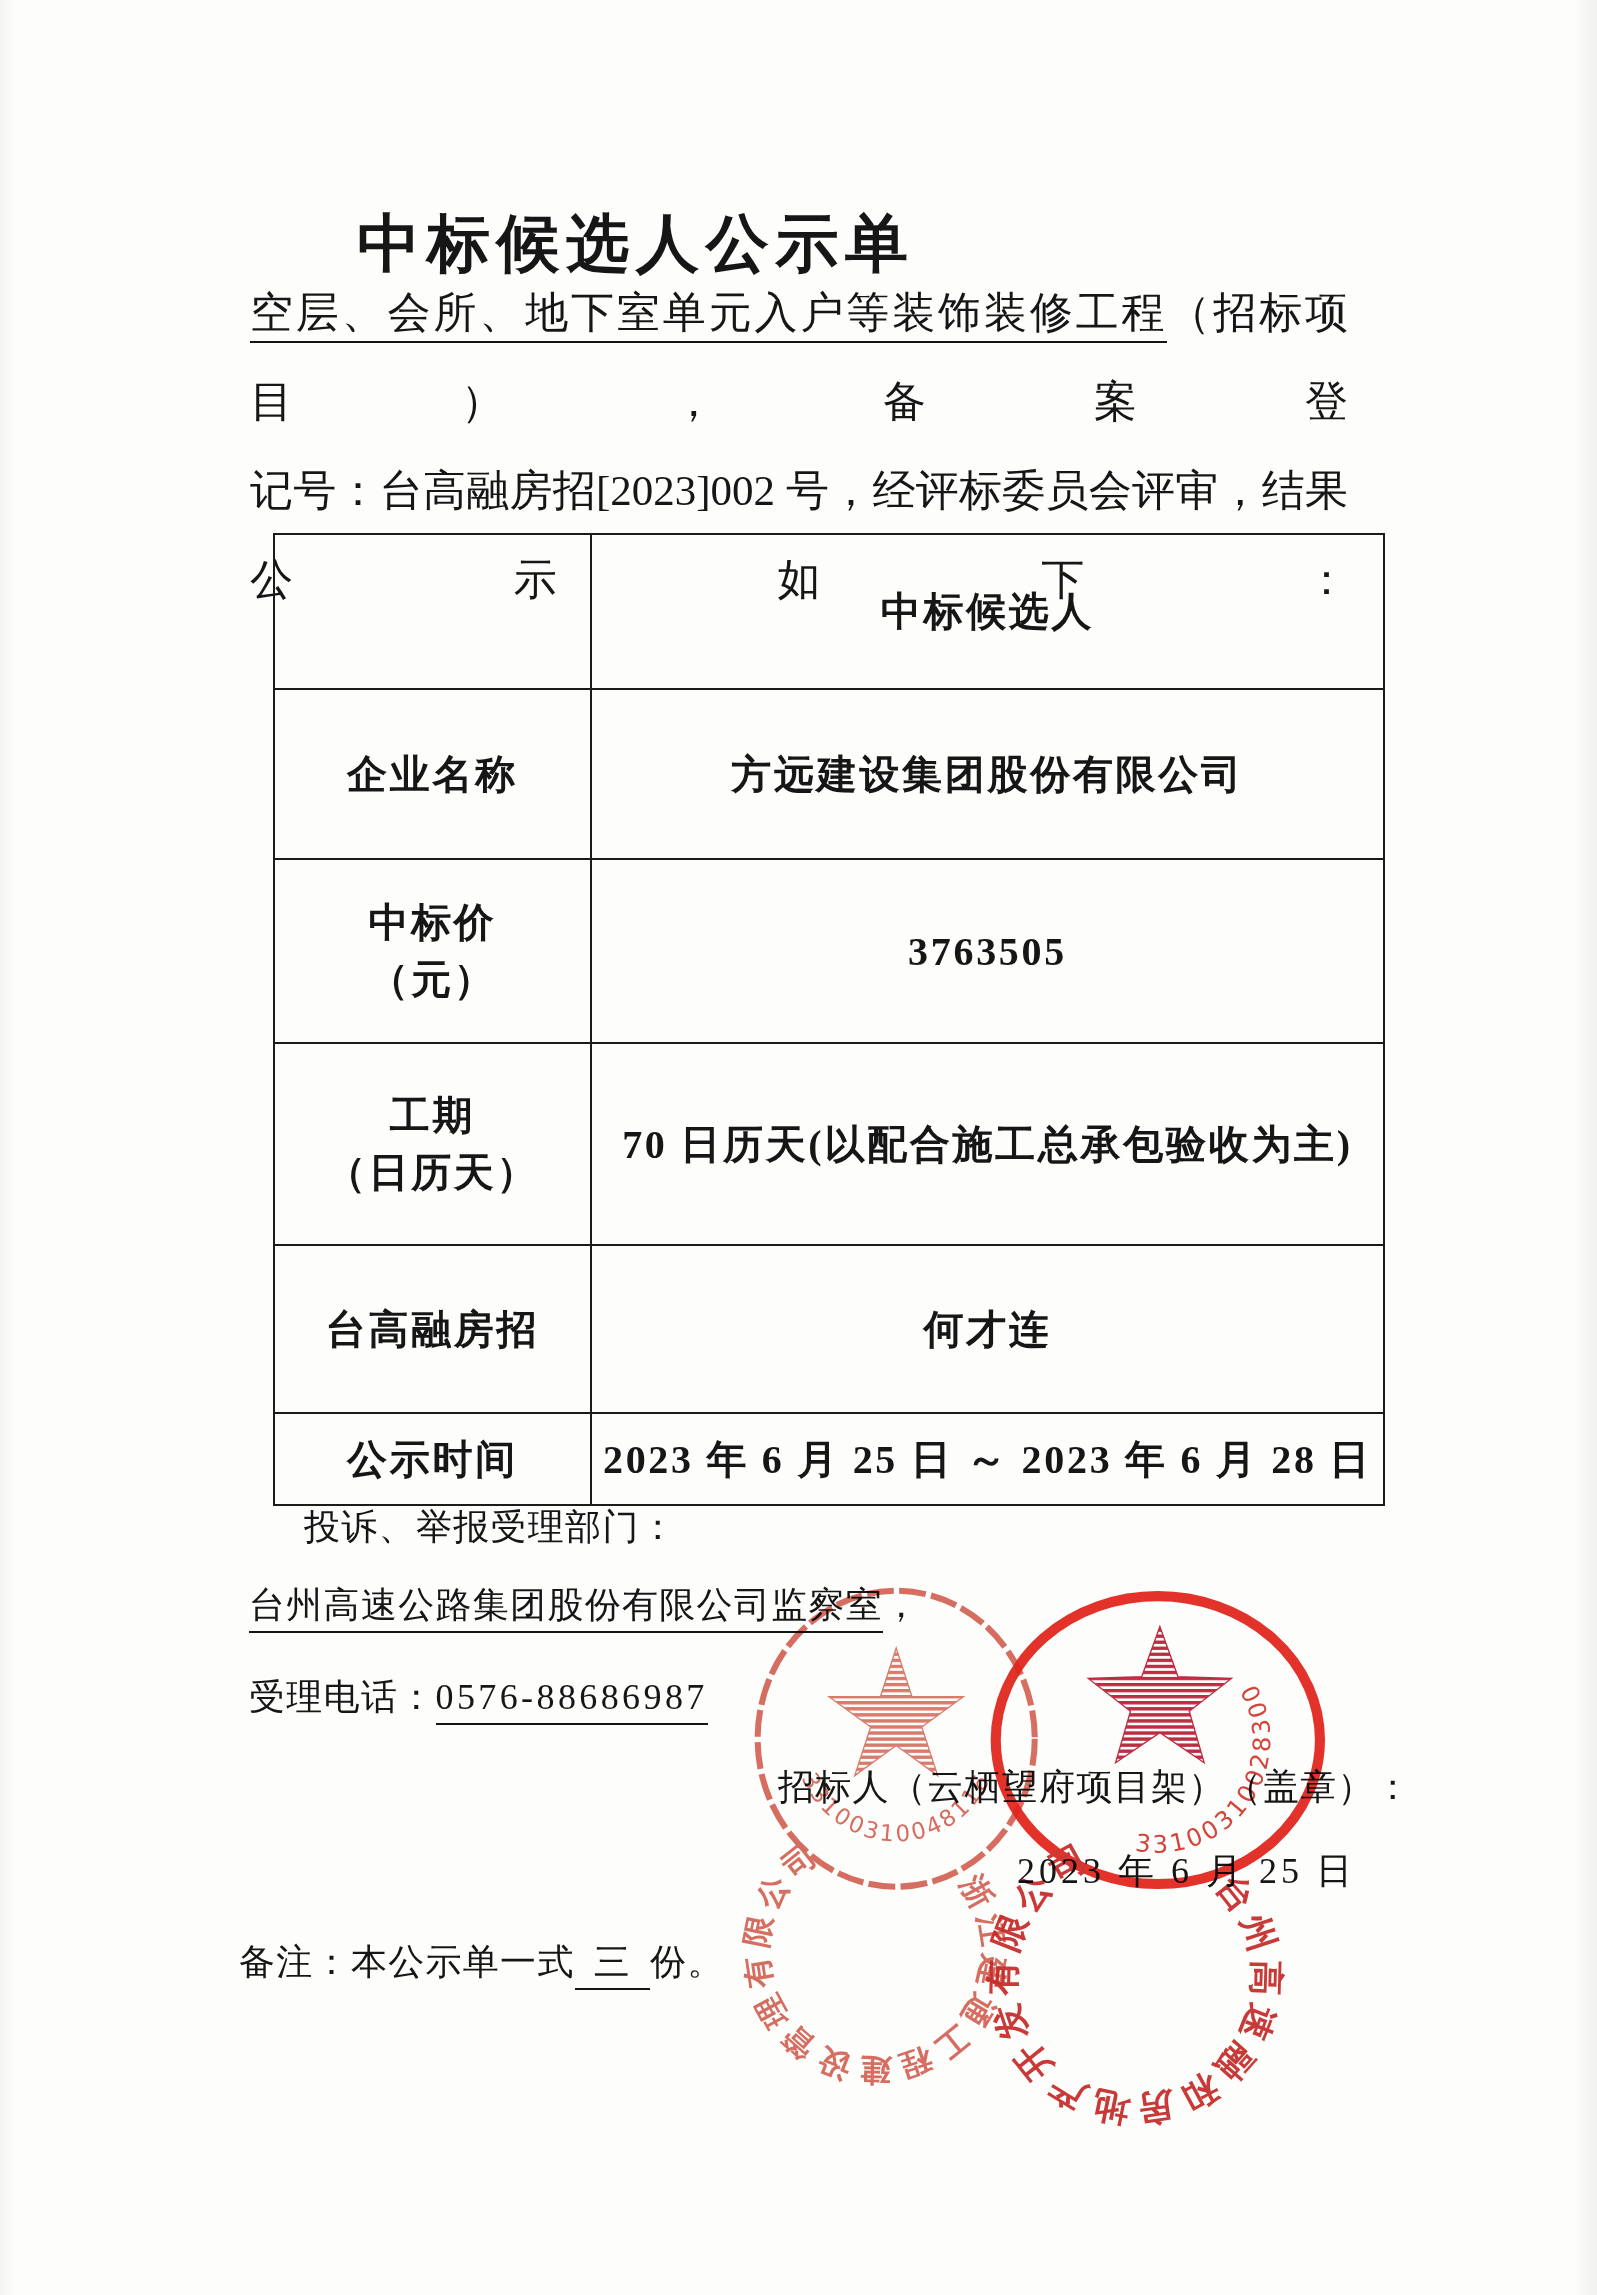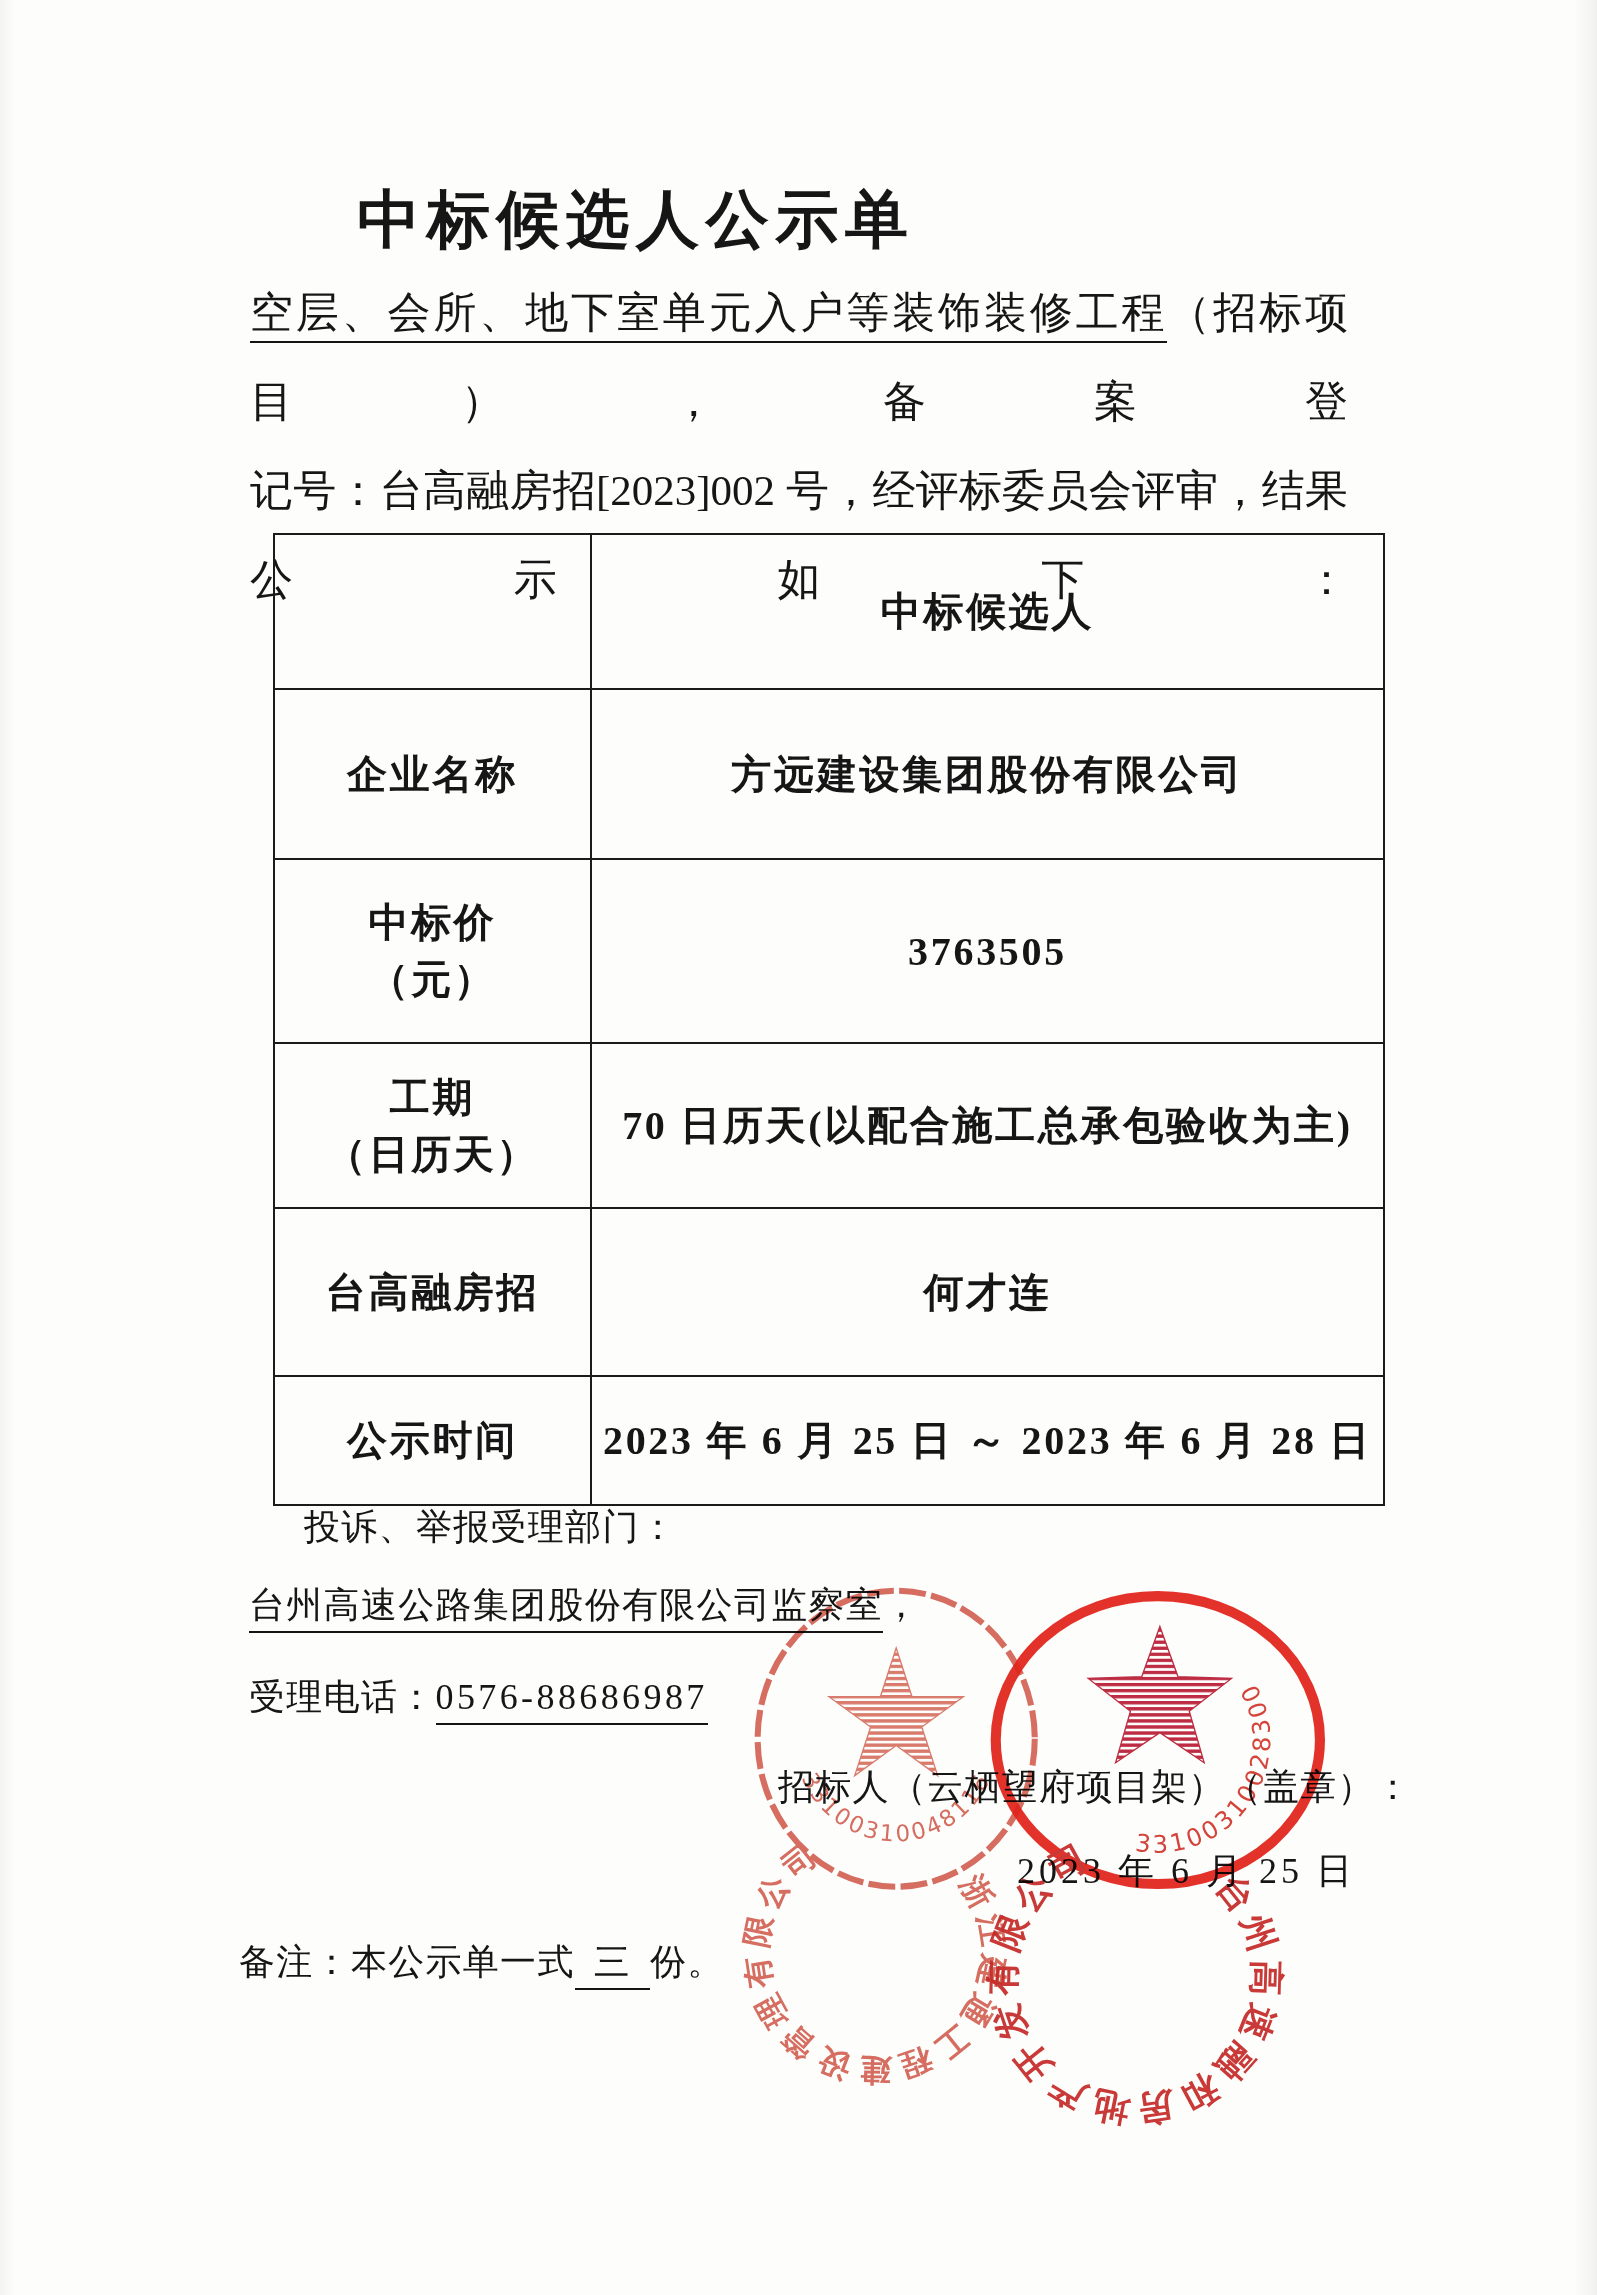--- a/index.html
+++ b/index.html
@@ -7,21 +7,21 @@
     position:relative;width:1598px;height:2295px;margin:0 auto;
     background:
       linear-gradient(90deg,#f3f3f1 0px,#fdfdfc 15px,#fdfdfc 1574px,#f0f0ee 1598px),
       #fdfdfc;
     overflow:hidden;
     font-family:"Liberation Serif","DejaVu Serif",serif;
     color:#161616;
   }
   .abs{position:absolute;}
   #doc-title{
-    left:0;top:182px;width:1272px;text-align:center;
+    left:0;top:206px;width:1272px;text-align:center;
     font-family:"Liberation Sans","DejaVu Sans",sans-serif;
     font-weight:700;font-size:63px;letter-spacing:6.7px;line-height:74px;
   }
   #intro{
     left:250px;top:268px;width:1098px;
     font-size:43px;line-height:89px;
     text-align:justify;
   }
   #intro .iline{text-align:justify;-moz-text-align-last:justify;text-align-last:justify;}
   #intro .indent{display:inline-block;width:62px;}
@@ -64,21 +64,21 @@
       <td class="c1">企业名称</td>
       <td>方远建设集团股份有限公司</td>
     </tr>
     <tr style="height:184px;">
       <td class="c1">
         <div>中标价</div>
         <div>（元）</div>
       </td>
       <td>3763505</td>
     </tr>
-    <tr style="height:165px;">
+    <tr style="height:202px;">
       <td class="c1">
         <div>工期</div>
         <div>（日历天）</div>
       </td>
       <td>70 日历天(以配合施工总承包验收为主)</td>
     </tr>
     <tr style="height:168px;">
       <td class="c1">台高融房招</td>
       <td>何才连</td>
     </tr>

